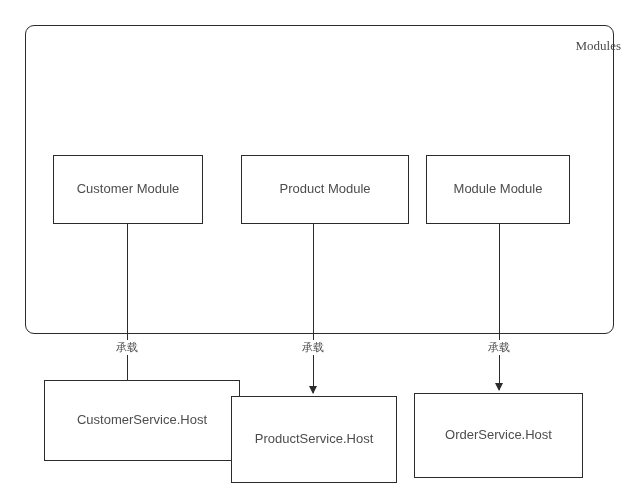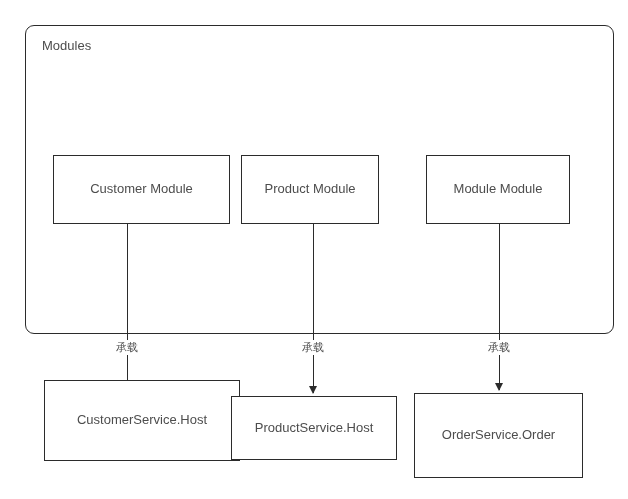--- a/index.html
+++ b/index.html
@@ -30,27 +30,28 @@
     top: 25px;
     width: 589px;
     height: 309px;
     box-sizing: border-box;
     border: 1px solid #2b2b2b;
     border-radius: 9px;
     background: transparent;
   }
   .group-title {
     position: absolute;
-    left: 16px;
+    left: 8px;
     top: 12px;
     width: 100%;
-    text-align: left;
+    text-align: right;
     font-size: 13px;
     color: #4d4d4d;
     white-space: nowrap;
+    font-family: Liberation Serif, serif;
   }
 
   
   .node {
     position: absolute;
     box-sizing: border-box;
     border: 1px solid #2b2b2b;
     background: #ffffff;
     display: flex;
     align-items: center;
@@ -59,28 +60,28 @@
   }
   .node-label {
     font-size: 13px;
     color: #4d4d4d;
     line-height: 1.25;
     white-space: nowrap;
   }
 
   
   .node-module { top: 155px; height: 69px; }
-  #node-customer-module { left: 53px;  width: 177px; }
-  #node-product-module  { left: 241px; width: 138px; }
+  #node-customer-module { left: 53px;  width: 150px; }
+  #node-product-module  { left: 241px; width: 168px; }
   #node-order-module    { left: 426px; width: 144px; }
 
   
   .node-host { }
   #node-customer-host { left: 44px;  top: 380px; width: 196px; height: 81px; }
-  #node-product-host  { left: 231px; top: 396px; width: 166px; height: 64px; }
+  #node-product-host  { left: 231px; top: 396px; width: 166px; height: 87px; }
   #node-order-host    { left: 414px; top: 393px; width: 169px; height: 85px; }
 
   
   .edge-line {
     position: absolute;
     width: 1px;
     background: #2b2b2b;
   }
   .edge-arrow {
     position: absolute;
@@ -137,16 +138,16 @@
 
   <div class="node node-host" id="node-customer-host">
     <span class="node-label">CustomerService.Host</span>
   </div>
 
   <div class="node node-host" id="node-product-host">
     <span class="node-label">ProductService.Host</span>
   </div>
 
   <div class="node node-host" id="node-order-host">
-    <span class="node-label">OrderService.Order</span>
+    <span class="node-label">OrderService.Host</span>
   </div>
 
 </div>
 
 </body></html>

